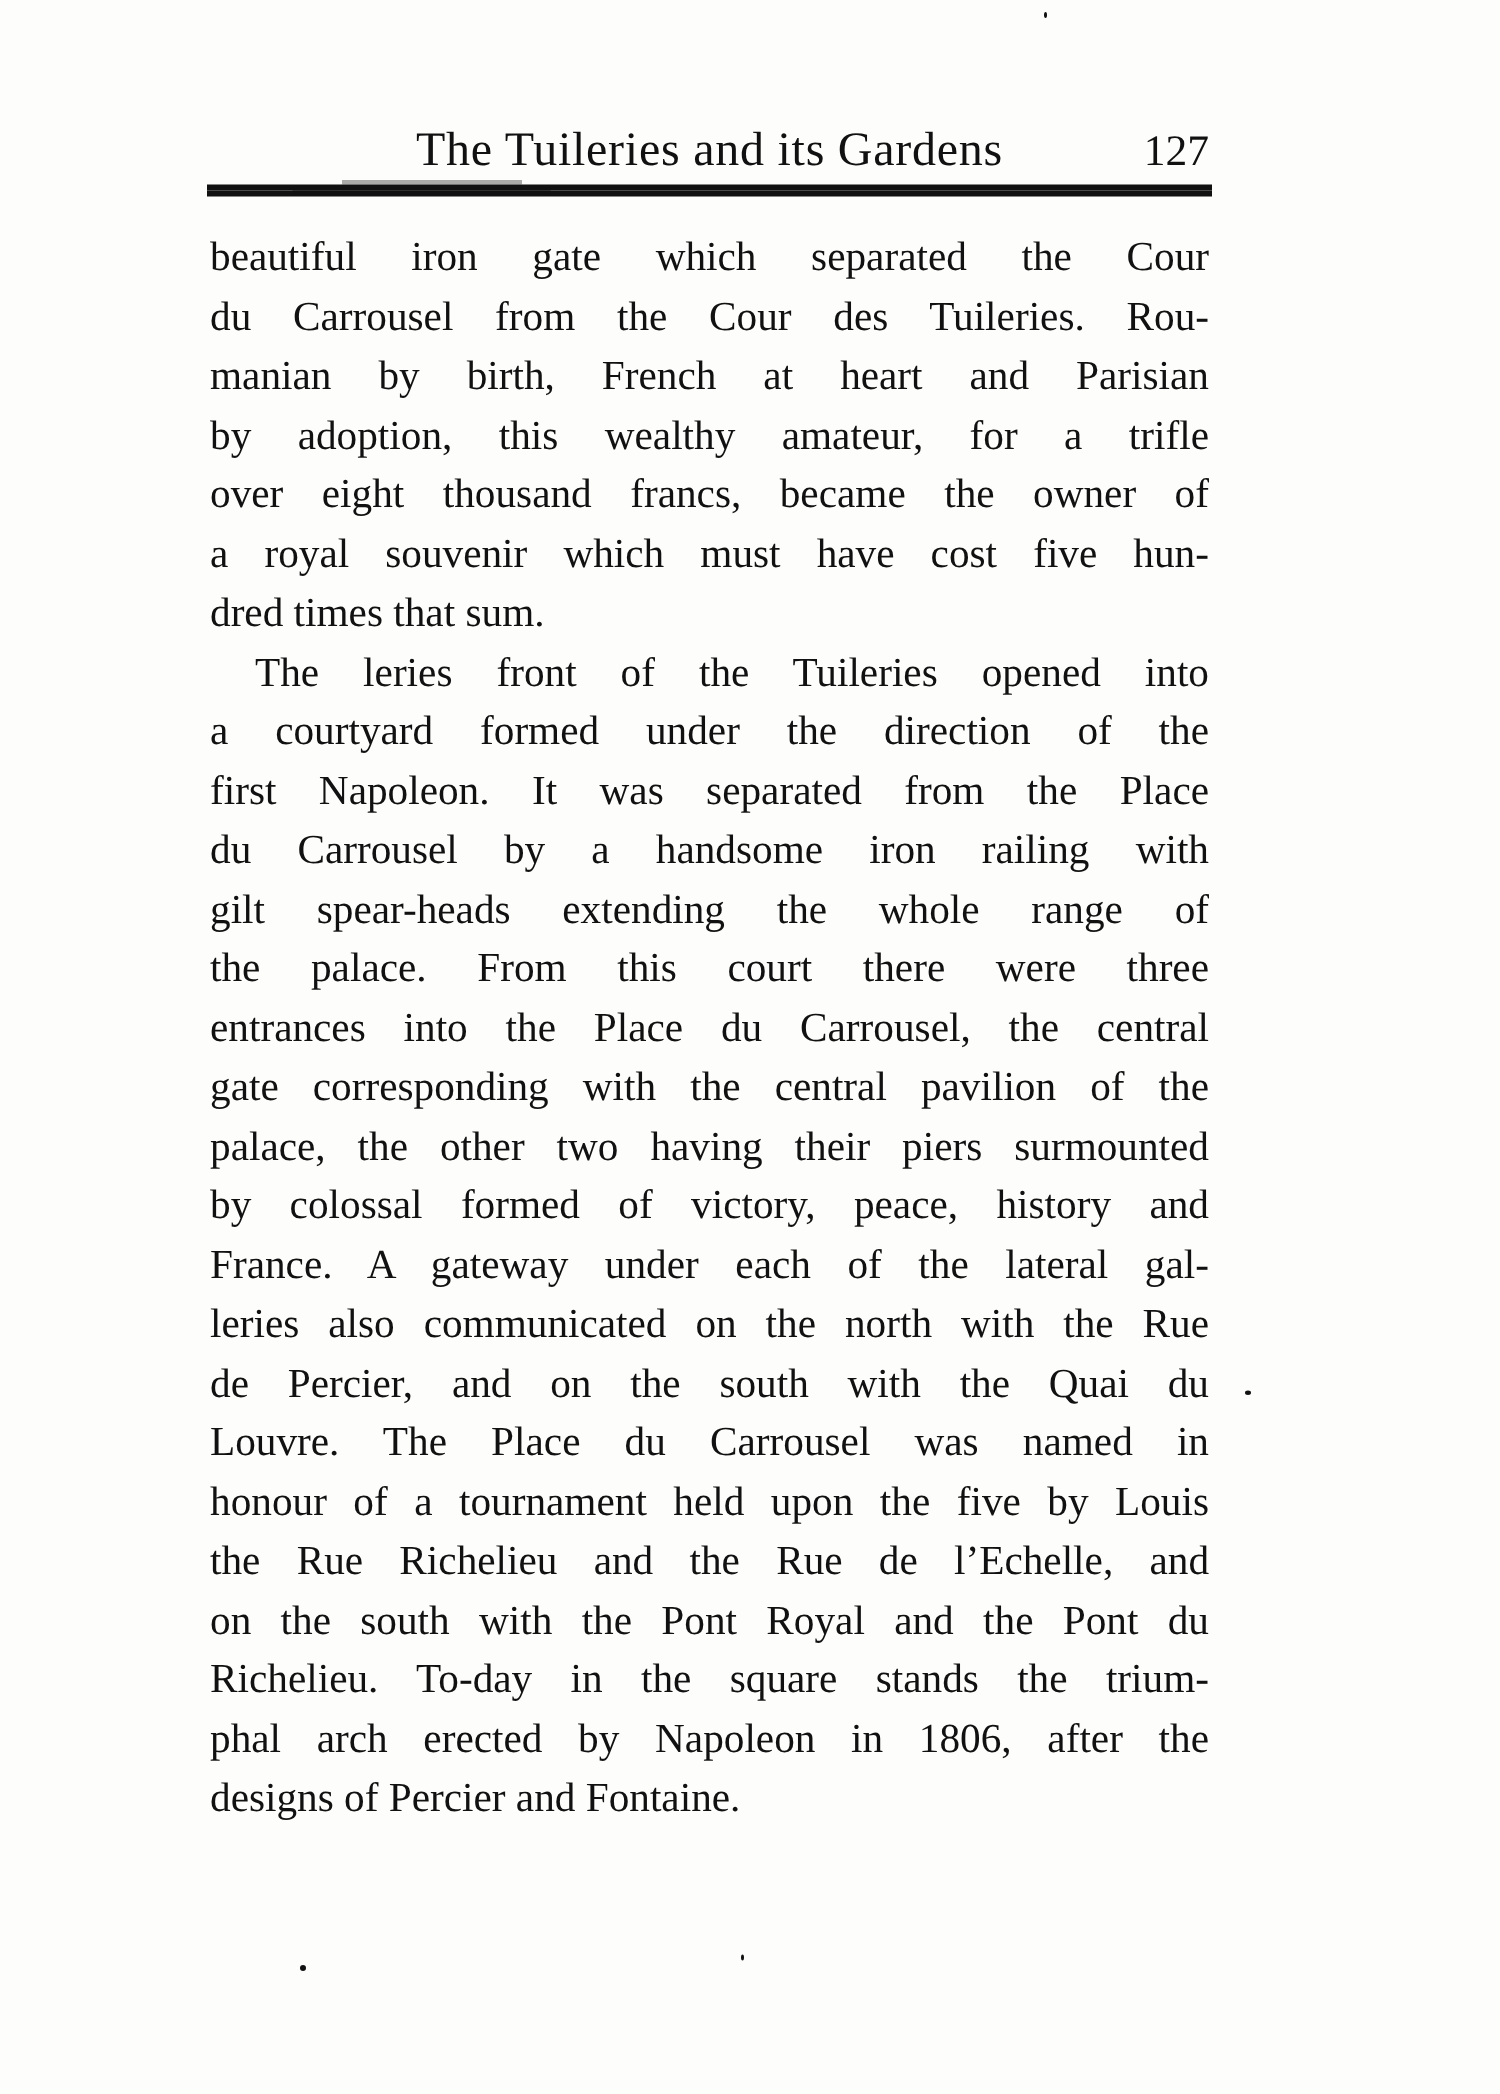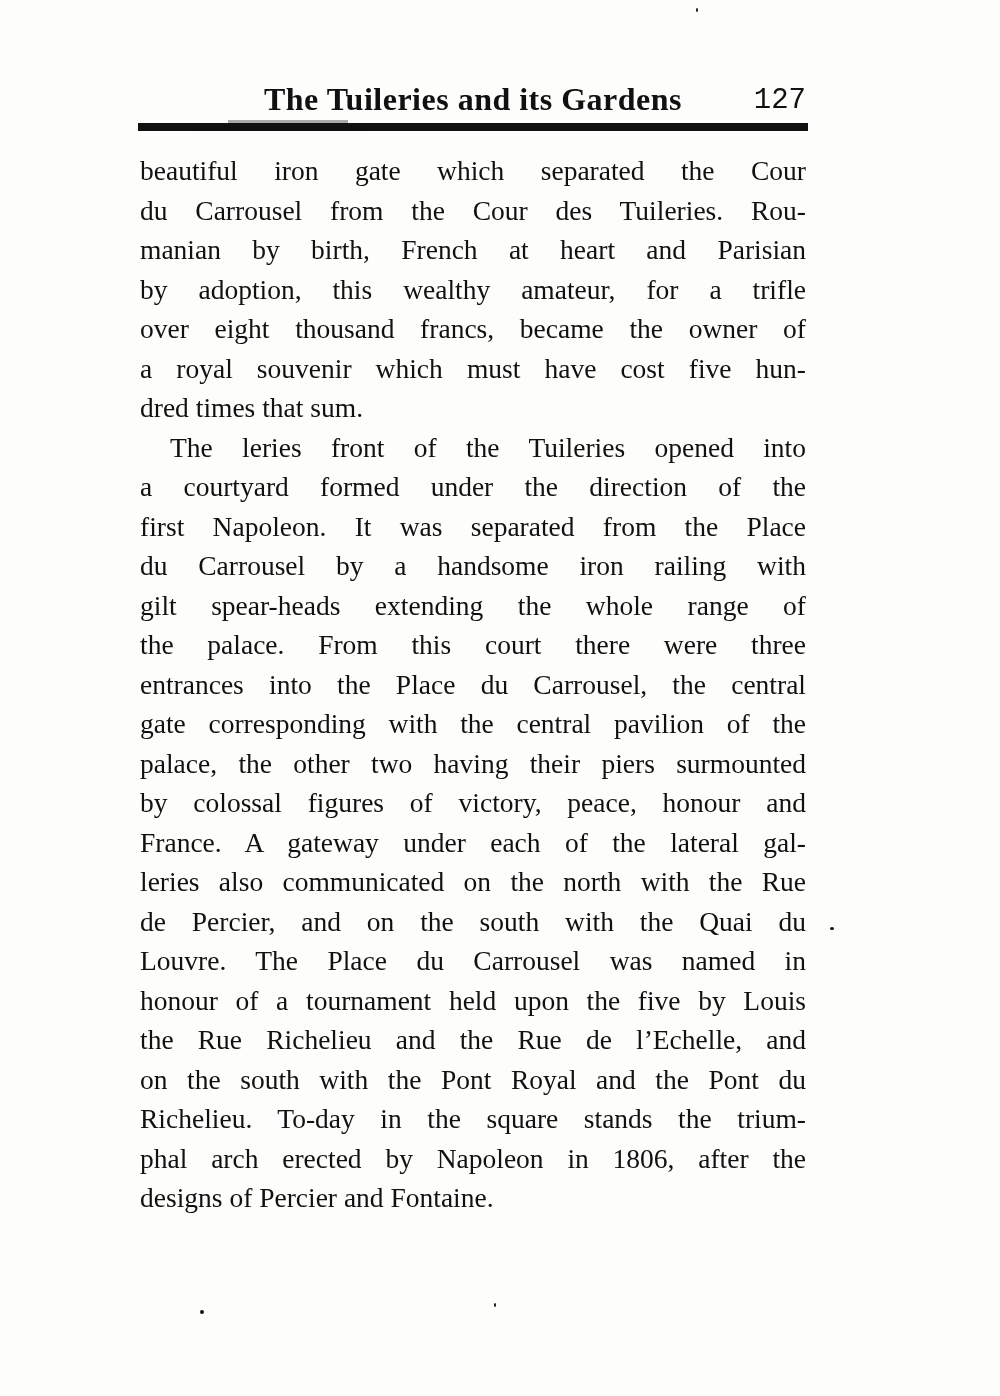--- a/index.html
+++ b/index.html
@@ -25,33 +25,32 @@
     top: 84px;
     width: 666px;
   }
 
   .header-row {
     position: relative;
     height: 30px;
   }
   .page-title {
     text-align: center;
-    font-weight: bold;
+    font-weight: normal;
     font-size: 32px;
     line-height: 30px;
     letter-spacing: 0.5px;
     white-space: nowrap;
   }
   .page-number {
     position: absolute;
     right: 0;
     top: 2px;
     font-size: 29px;
     line-height: 30px;
-    font-family: Liberation Mono, monospace;
   }
 
   .header-rule {
     position: relative;
     margin-top: 9px;
     margin-left: -2px;
     width: 670px;
     height: 3px;
     border-top: 4px solid var(--ink);
     border-bottom: 4px solid var(--ink);
@@ -134,21 +133,21 @@
         <div>
           <div class="line indent">The leries front of the Tuileries opened into</div>
           <div class="line">a courtyard formed under the direction of the</div>
           <div class="line">first Napoleon.  It was separated from the Place</div>
           <div class="line">du Carrousel by a handsome iron railing with</div>
           <div class="line">gilt spear-heads extending the whole range of</div>
           <div class="line">the palace.  From this court there were three</div>
           <div class="line">entrances into the Place du Carrousel, the central</div>
           <div class="line">gate corresponding with the central pavilion of the</div>
           <div class="line">palace, the other two having their piers surmounted</div>
-          <div class="line">by colossal figures of victory, peace, honour and</div>
+          <div class="line">by colossal formed of victory, peace, history and</div>
           <div class="line">France.   A gateway under each of the lateral gal-</div>
           <div class="line">leries also communicated on the north with the Rue</div>
           <div class="line">de Percier, and on the south with the Quai du</div>
           <div class="line">Louvre.   The Place du Carrousel was named in</div>
           <div class="line">honour of a tournament held upon the five by Louis</div>
           <div class="line">the Rue Richelieu and the Rue de l’Echelle, and</div>
           <div class="line">on the south with the Pont Royal and the Pont du</div>
           <div class="line">Richelieu.   To-day in the square stands the trium-</div>
           <div class="line">phal arch erected by Napoleon in 1806, after the</div>
           <div class="line last">designs of Percier and Fontaine.</div>

